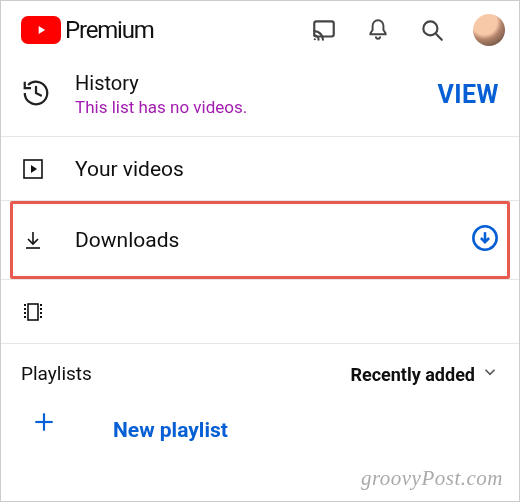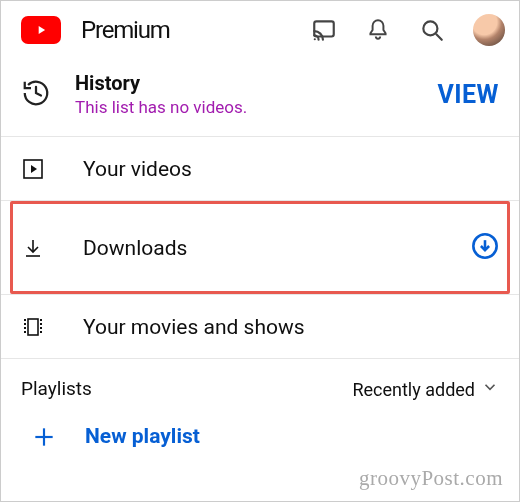--- a/index.html
+++ b/index.html
@@ -1,46 +1,46 @@
 <!DOCTYPE html>
 <html><head>
 <meta charset="utf-8">
 <style>
   * { box-sizing: border-box; margin: 0; padding: 0; font-family: Roboto, Arial, "Helvetica Neue", sans-serif; }
   body { background: #fff; width: 520px; height: 502px; overflow: hidden; position: relative; border: 1px solid #ccc; }
   .header { display: flex; align-items: center; height: 58px; padding: 0 14px 0 20px; }
-  .logo { display: flex; align-items: center; gap: 18px; }
+  .logo { display: flex; align-items: center; gap: 2px; }
   .logo-play { width: 40px; height: 28px; background: #ff0000; border-radius: 7px; display: flex; align-items: center; justify-content: center; }
   .logo-play svg { width: 14px; height: 14px; }
   .logo-text { font-size: 24px; font-weight: 400; letter-spacing: -1.2px; color: #111; margin-left: 2px; }
   .spacer { flex: 1; }
   .header-icons { display: flex; align-items: center; gap: 28px; }
   .header-icons .ic { color: #444; display:flex; align-items:center; justify-content:center; }
   .avatar { width: 32px; height: 32px; border-radius: 50%; background: radial-gradient(circle at 35% 25%, #f7c9a9 0 40%, #b3836a 55%, #4a3a32 100%); }
   .history-row { display: flex; align-items: center; padding: 12px 20px 18px 20px; border-bottom: 1px solid #e6e6e6; }
   .history-icon { color: #222; margin-right: 24px; }
   .history-text { display: flex; flex-direction: column; }
-  .history-title { font-size: 20px; font-weight: 700; color: #0f0f0f; line-height: 1.2; }
+  .history-title { font-size: 20px; font-weight: 400; color: #0f0f0f; line-height: 1.2; }
   .history-sub { font-size: 17px; color: #a21caf; line-height: 1.25; margin-top: 2px; }
   .view-btn { margin-left: auto; font-size: 25px; font-weight: 700; color: #065fd4; letter-spacing: 0.5px; }
   .list-row { display: flex; align-items: center; height: 64px; padding: 0 20px; border-bottom: 1px solid #e6e6e6; }
   .list-row .row-icon { width: 40px; color: #111; display:flex; }
-  .row-text { display:flex; flex-direction: column; margin-left: 22px; }
+  .row-text { display:flex; flex-direction: column; margin-left: 14px; }
   .row-title { font-size: 21px; color: #0f0f0f; font-weight: 400; }
   .row-sub { font-size: 15px; color: #606060; margin-top: 0; }
-  .downloads-row { position: relative; height: 94px; }
+  .downloads-row { position: relative; height: 79px; }
   .highlight { position: absolute; left: 9px; right: 9px; top: 0; bottom: 0; border: 3px solid #e8594f; pointer-events: none; border-radius: 2px; }
   .dl-status { margin-left: auto; }
   .playlists-row { display:flex; align-items:flex-end; padding: 18px 20px 12px 20px; }
   .playlists-label { font-size: 19px; color:#0f0f0f; }
-  .sort-label { margin-left: auto; font-size: 18px; font-weight:400; color:#0f0f0f; margin-right:6px; }
-  .new-playlist-row { display:flex; align-items:flex-start; padding: 12px 20px 20px 30px; }
+  .sort-label { margin-left: auto; font-size: 18px; font-weight:700; color:#0f0f0f; margin-right:6px; }
+  .new-playlist-row { display:flex; align-items:flex-end; padding: 12px 20px 20px 30px; gap: 28px; }
   .plus { color:#065fd4; font-size: 28px; width: 40px; }
   .new-playlist-text { font-size: 21px; font-weight:700; color:#065fd4; margin-left: 14px; }
-  .watermark { position: absolute; right: 16px; bottom: 10px; font-family: Georgia, 'Times New Roman', serif; font-size: 21px; color: #aaa; letter-spacing: 0.5px; }
+  .watermark { position: absolute; right: 16px; bottom: 10px; font-family: Georgia, 'Times New Roman', serif; font-style: italic; font-size: 21px; color: #aaa; letter-spacing: 0.5px; }
 </style>
 </head>
 <body>
 
 <div class="header">
   <div class="logo">
     <div class="logo-play">
       <svg viewBox="0 0 24 24" fill="#fff">
           <path d="M8 5v14l11-7z"></path>
         </svg>
@@ -128,23 +128,20 @@
         <rect x="3" y="8" width="2" height="2"></rect>
         <rect x="3" y="12" width="2" height="2"></rect>
         <rect x="3" y="16" width="2" height="2"></rect>
       <rect x="19" y="4" width="2" height="2"></rect>
         <rect x="19" y="8" width="2" height="2"></rect>
         <rect x="19" y="12" width="2" height="2"></rect>
         <rect x="19" y="16" width="2" height="2"></rect>
       <rect x="7" y="4" width="10" height="16" fill="none" stroke="#111" stroke-width="1.6"></rect>
     </svg>
   </span>
-  <div class="row-text">
-    <span class="row-title">Your movies and shows</span>
-  </div>
 </div>
 
 <div class="playlists-row">
   <span class="playlists-label">Playlists</span>
   <span class="sort-label">Recently added</span>
   <span>
     <svg width="18" height="18" viewBox="0 0 24 24" fill="none" stroke="#555" stroke-width="2.2">
         <polyline points="6 9 12 15 18 9"></polyline>
       </svg>
   </span>

